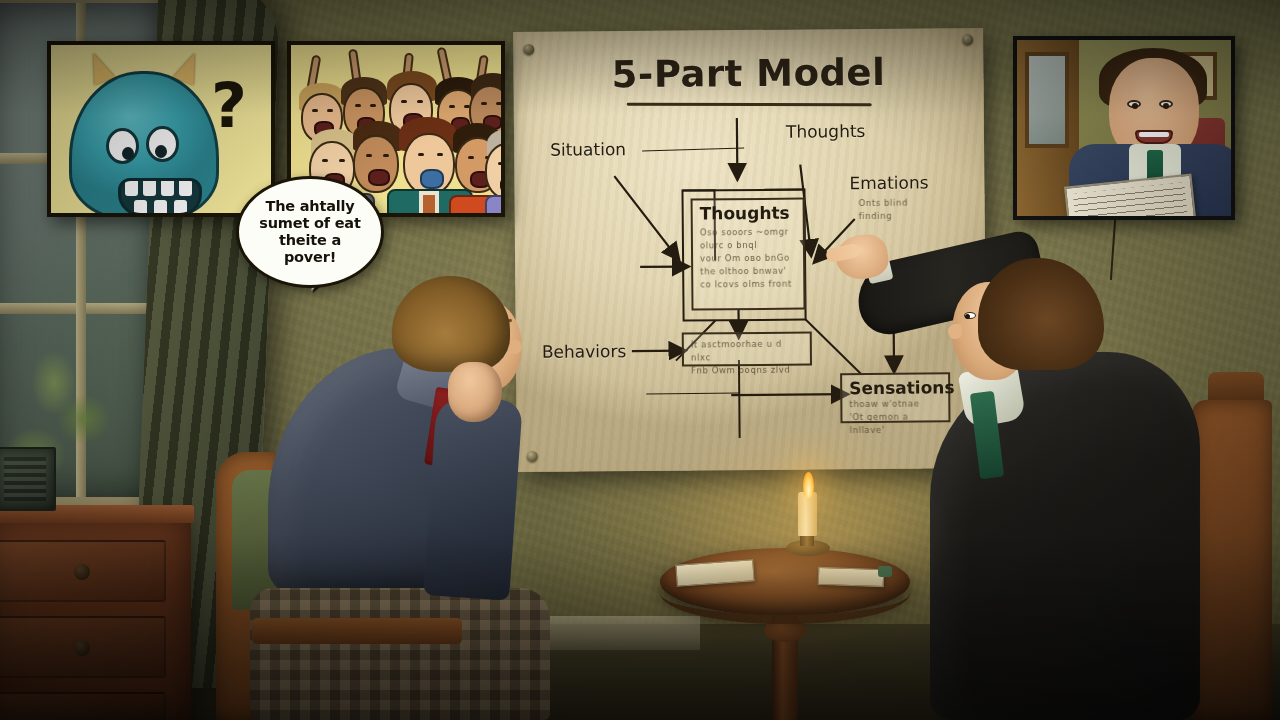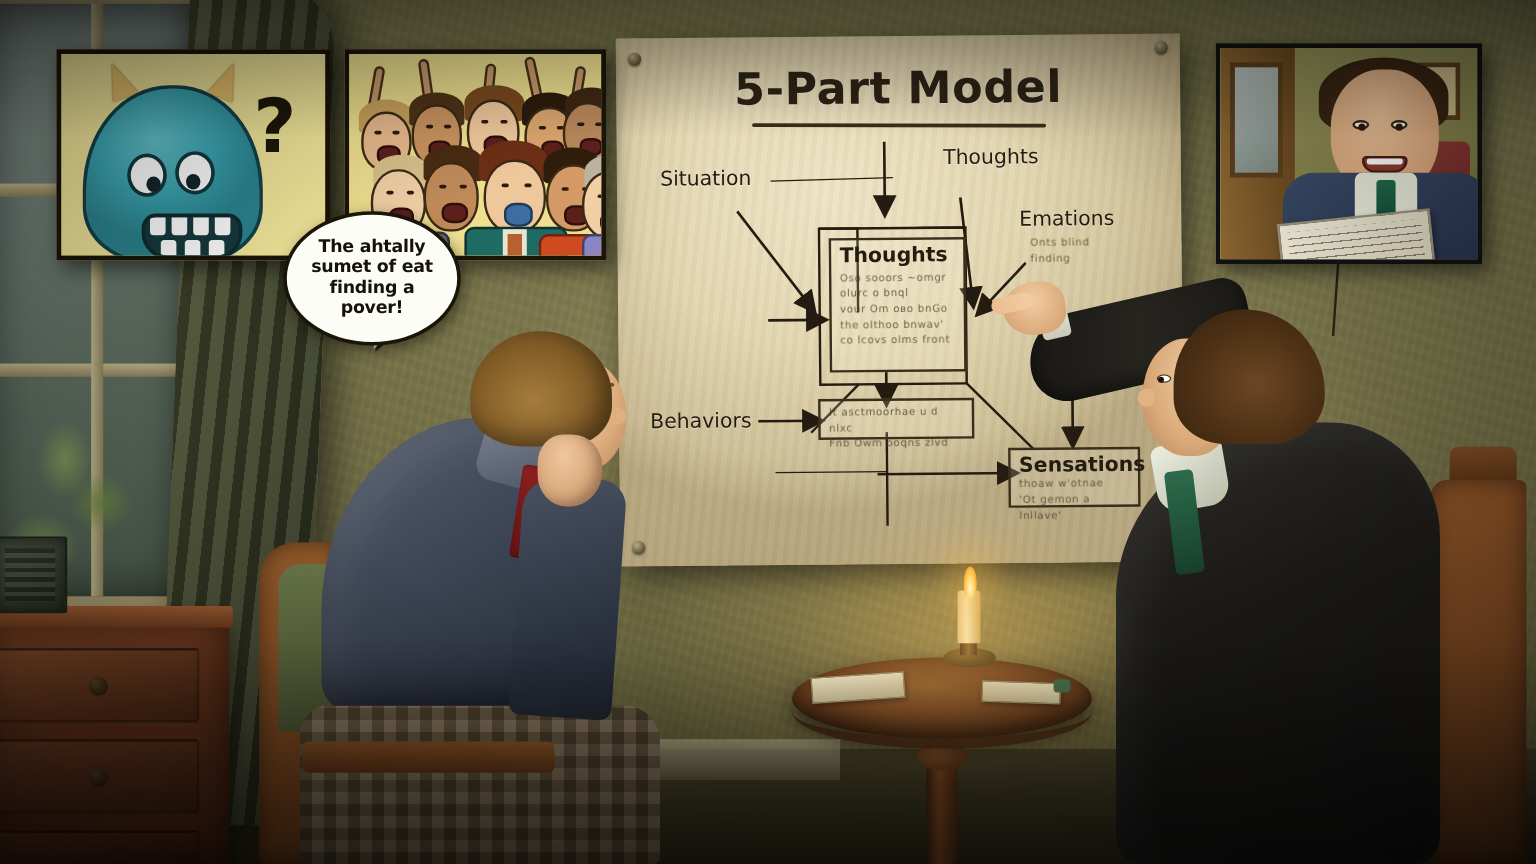--- a/index.html
+++ b/index.html
@@ -561,21 +561,21 @@
       <div style="position:absolute; left:128px; top:146px; width:20px; height:36px; background:#e8e4d2"></div>
       <div style="position:absolute; left:132px; top:150px; width:12px; height:32px; background:#b7622e"></div>
       <div style="position:absolute; left:158px; top:150px; width:54px; height:38px; background:#cf4b1f; border:2px solid #6d2410; border-radius:8px 8px 0 0"></div>
       <div style="position:absolute; left:194px; top:150px; width:44px; height:38px; background:#8a86c6; border:2px solid #44416b; border-radius:8px 8px 0 0"></div>
       <div style="position:absolute; left:14px; top:148px; width:70px; height:36px; background:#6d6f7f; border:2px solid #34363f; border-radius:8px 8px 0 0"></div>
     </div>
   </div>
 
   <div class="speech-tail"></div>
   <div class="speech">
-    <div class="speech-text">The ahtally sumet of eat finding a pover!</div>
+    <div class="speech-text">The ahtally sumet of eat theite a pover!</div>
   </div>
 
   <div class="frame-cord"></div>
   <div class="panel panel-man">
     <div class="pm-bg"></div>
     <div class="pm-panel"></div>
     <div class="pm-mirror"></div>
     <div class="pm-frame2"></div>
     <div class="pm-chair"></div>
     <div class="pm-hair"></div>

